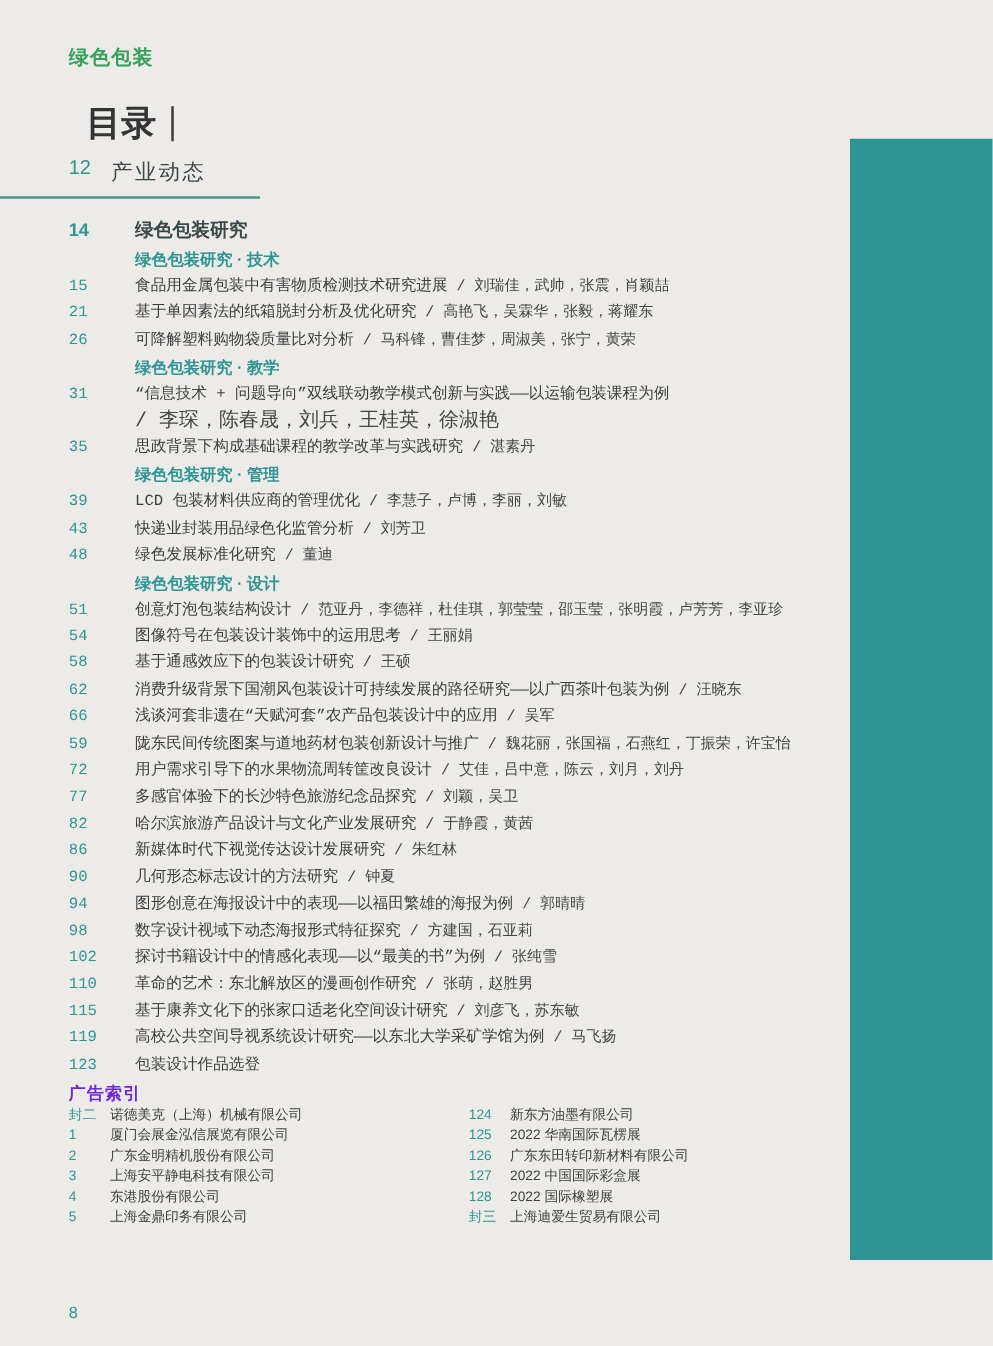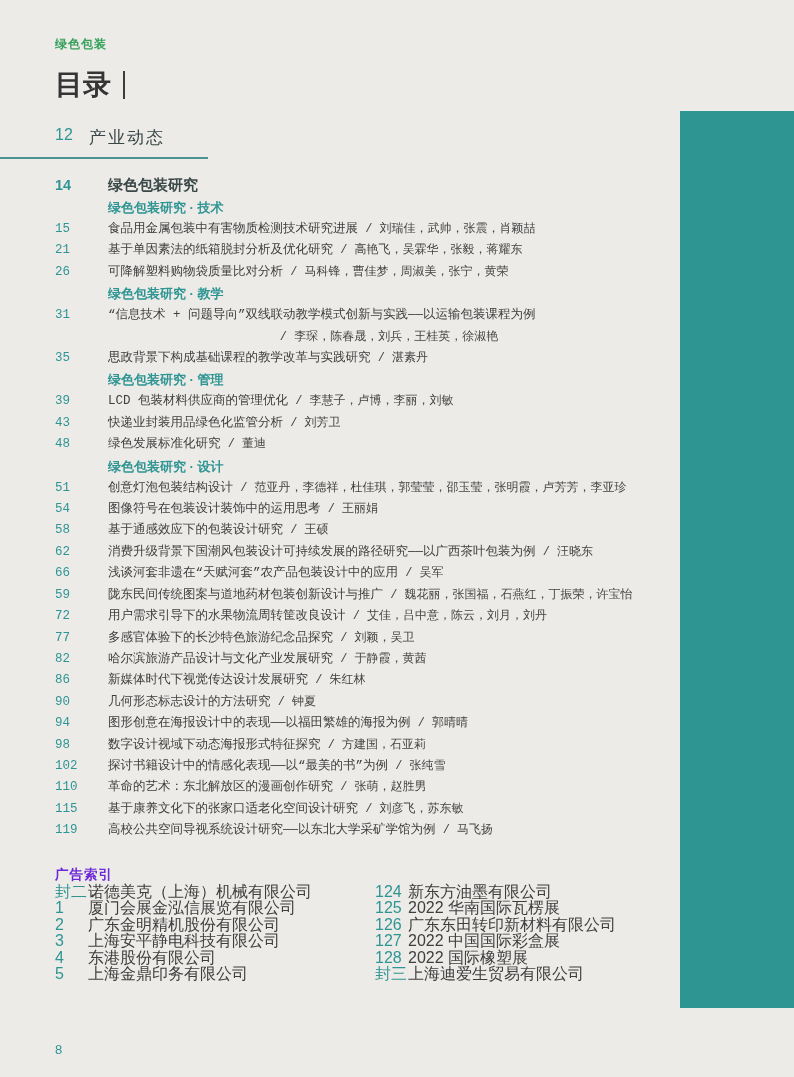--- a/index.html
+++ b/index.html
@@ -7,24 +7,24 @@
     width:794px;height:1077px;position:relative;overflow:hidden;
     background:#ECEBE8;color:#3E3E3E;
     font-family:"Liberation Sans",sans-serif;
   }
   .sidebar{
     position:absolute;left:680px;top:111px;width:114px;height:897px;
     background:#2E9593;
   }
   .logo{
     position:absolute;left:55px;top:36px;
-    font-size:12px;font-weight:bold;color:#35A15A;letter-spacing:1px;
+    font-size:16px;font-weight:bold;color:#35A15A;letter-spacing:1px;
   }
   .page-title{
-    position:absolute;left:55px;top:66px;margin:0;
+    position:absolute;left:55px;top:66px;margin:14px;
     font-size:28px;font-weight:bold;color:#343434;
     display:flex;align-items:center;gap:12px;
   }
   .title-bar{display:inline-block;width:2px;height:28px;background:#3c3c3c;}
   .lead-row{
     position:absolute;left:55px;top:126px;
     font-size:17px;display:flex;align-items:flex-start;
   }
   .lead-row .num-cell{width:34px;flex:none;color:#2E9593;font-size:16px;}
   .lead-row .lead-title{color:#3A4747;letter-spacing:2px;}
@@ -35,28 +35,28 @@
     position:absolute;left:55px;top:173px;width:615px;
   }
   .toc-row{display:flex;align-items:baseline;}
   .toc-row .num-cell{width:33px;flex:none;color:#2E9593;font-size:12.5px;}
   .entry-body{flex:1;min-width:0;margin-left:20px;}
   .toc-row.article{font-size:12.5px;line-height:21.4px;color:#3E3E3E;font-family:Liberation Mono, monospace;}
   .toc-row.article .entry-authors{font-size:12px;color:#454545;}
   .toc-row.section{font-size:15px;line-height:24px;font-weight:bold;color:#3A4848;align-items:center;}
   .toc-row.section .num-cell{font-size:14.5px;font-weight:bold;}
   .toc-row.subsection{font-size:13px;line-height:22px;color:#2E9593;font-weight:bold;}
-  .authors-line{font-size:12px;color:#454545;line-height:21.4px;text-align:center;}
+  .authors-line{font-size:16px;color:#454545;line-height:21.4px;}
   .ads{position:absolute;left:55px;top:866px;width:615px;}
   .ads-title{font-size:13.5px;font-weight:bold;color:#6d28d9;letter-spacing:1px;}
   .ads-cols{display:flex;}
   .ads-col{display:flex;flex-direction:column;}
   .ads-col.left{width:320px;flex:none;}
   .ads-col.right{flex:1;}
-  .ad-row{display:flex;align-items:baseline;font-size:16px;line-height:16.4px;color:#3E3E3E;}
+  .ad-row{display:flex;align-items:baseline;font-size:11px;line-height:16.4px;color:#3E3E3E;}
   .ad-row .ad-num{width:33px;flex:none;color:#2E9593;}
   .folio{
     position:absolute;left:55px;top:1042px;
     font-size:13px;color:#2E9593;
   }
 </style>
 </head>
 <body>
 
 <div class="sidebar"></div>
@@ -189,20 +189,24 @@
       <div class="entry-body"><span class="entry-title">革命的艺术：东北解放区的漫画创作研究</span><span class="entry-authors"> / 张萌，赵胜男</span></div>
     </div>
     <div class="toc-row article">
       <span class="num-cell">115</span>
       <div class="entry-body"><span class="entry-title">基于康养文化下的张家口适老化空间设计研究</span><span class="entry-authors"> / 刘彦飞，苏东敏</span></div>
     </div>
     <div class="toc-row article">
       <span class="num-cell">119</span>
       <div class="entry-body"><span class="entry-title">高校公共空间导视系统设计研究——以东北大学采矿学馆为例</span><span class="entry-authors"> / 马飞扬</span></div>
     </div>
+    <div class="toc-row article">
+      <span class="num-cell">123</span>
+      <div class="entry-body"><span class="entry-title">包装设计作品选登</span></div>
+    </div>
   </div>
 
 <div class="ads">
   <div class="ads-title">广告索引</div>
   <div class="ads-cols">
     <div class="ads-col left" id="ads-left">
         <div class="ad-row">
           <span class="ad-num">封二</span>
           <span class="ad-name">诺德美克（上海）机械有限公司</span>
         </div>

